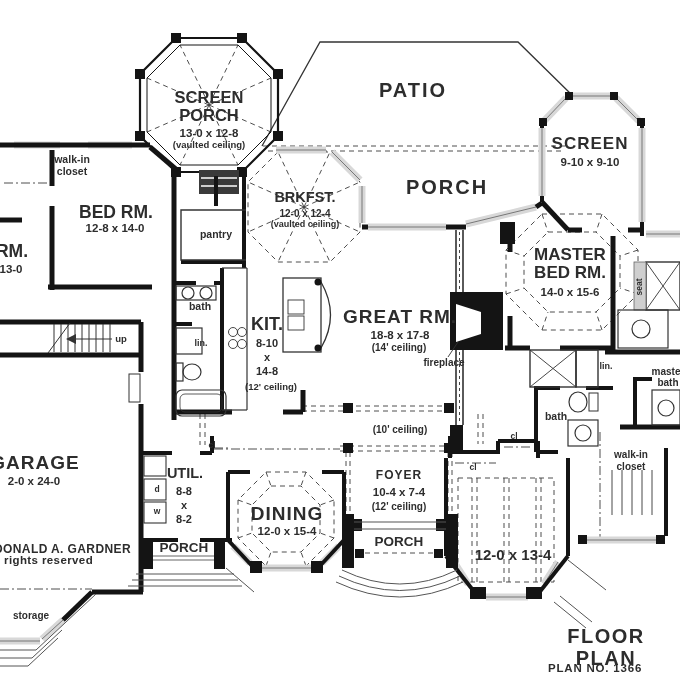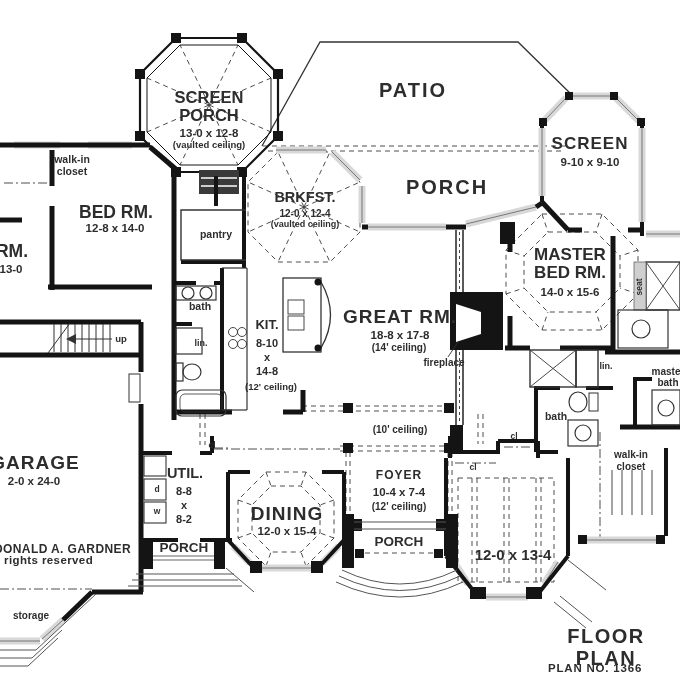--- a/index.html
+++ b/index.html
@@ -400,21 +400,21 @@
 
 <div class="lbl" style="left:72px;top:165px;font-size:10.5px;line-height:1.15">walk-in
 closet</div>
 
 <div class="lbl" style="left:305px;top:198px;font-size:14.5px">BRKFST.</div>
 <div class="lbl" style="left:305px;top:214px;font-size:10px">12-0 x 12-4</div>
 <div class="lbl" style="left:305px;top:225px;font-size:9px">(vaulted ceiling)</div>
 
 <div class="lbl" style="left:216px;top:235px;font-size:10.5px">pantry</div>
 
-<div class="lbl" style="left:267px;top:325px;font-size:13px">KIT.</div>
+<div class="lbl" style="left:267px;top:325px;font-size:18px">KIT.</div>
 <div class="lbl" style="left:267px;top:358px;font-size:11px;line-height:1.25">8-10
 x
 14-8</div>
 <div class="lbl" style="left:271px;top:387px;font-size:9.5px">(12' ceiling)</div>
 
 <div class="lbl w1" style="left:400px;top:317px;font-size:19px">GREAT RM.</div>
 <div class="lbl" style="left:400px;top:335px;font-size:11.5px">18-8 x 17-8</div>
 <div class="lbl" style="left:399px;top:348px;font-size:10px">(14' ceiling)</div>
 <div class="lbl" style="left:444px;top:363px;font-size:10px">fireplace</div>
 <div class="lbl" style="left:400px;top:430px;font-size:10px">(10' ceiling)</div>

